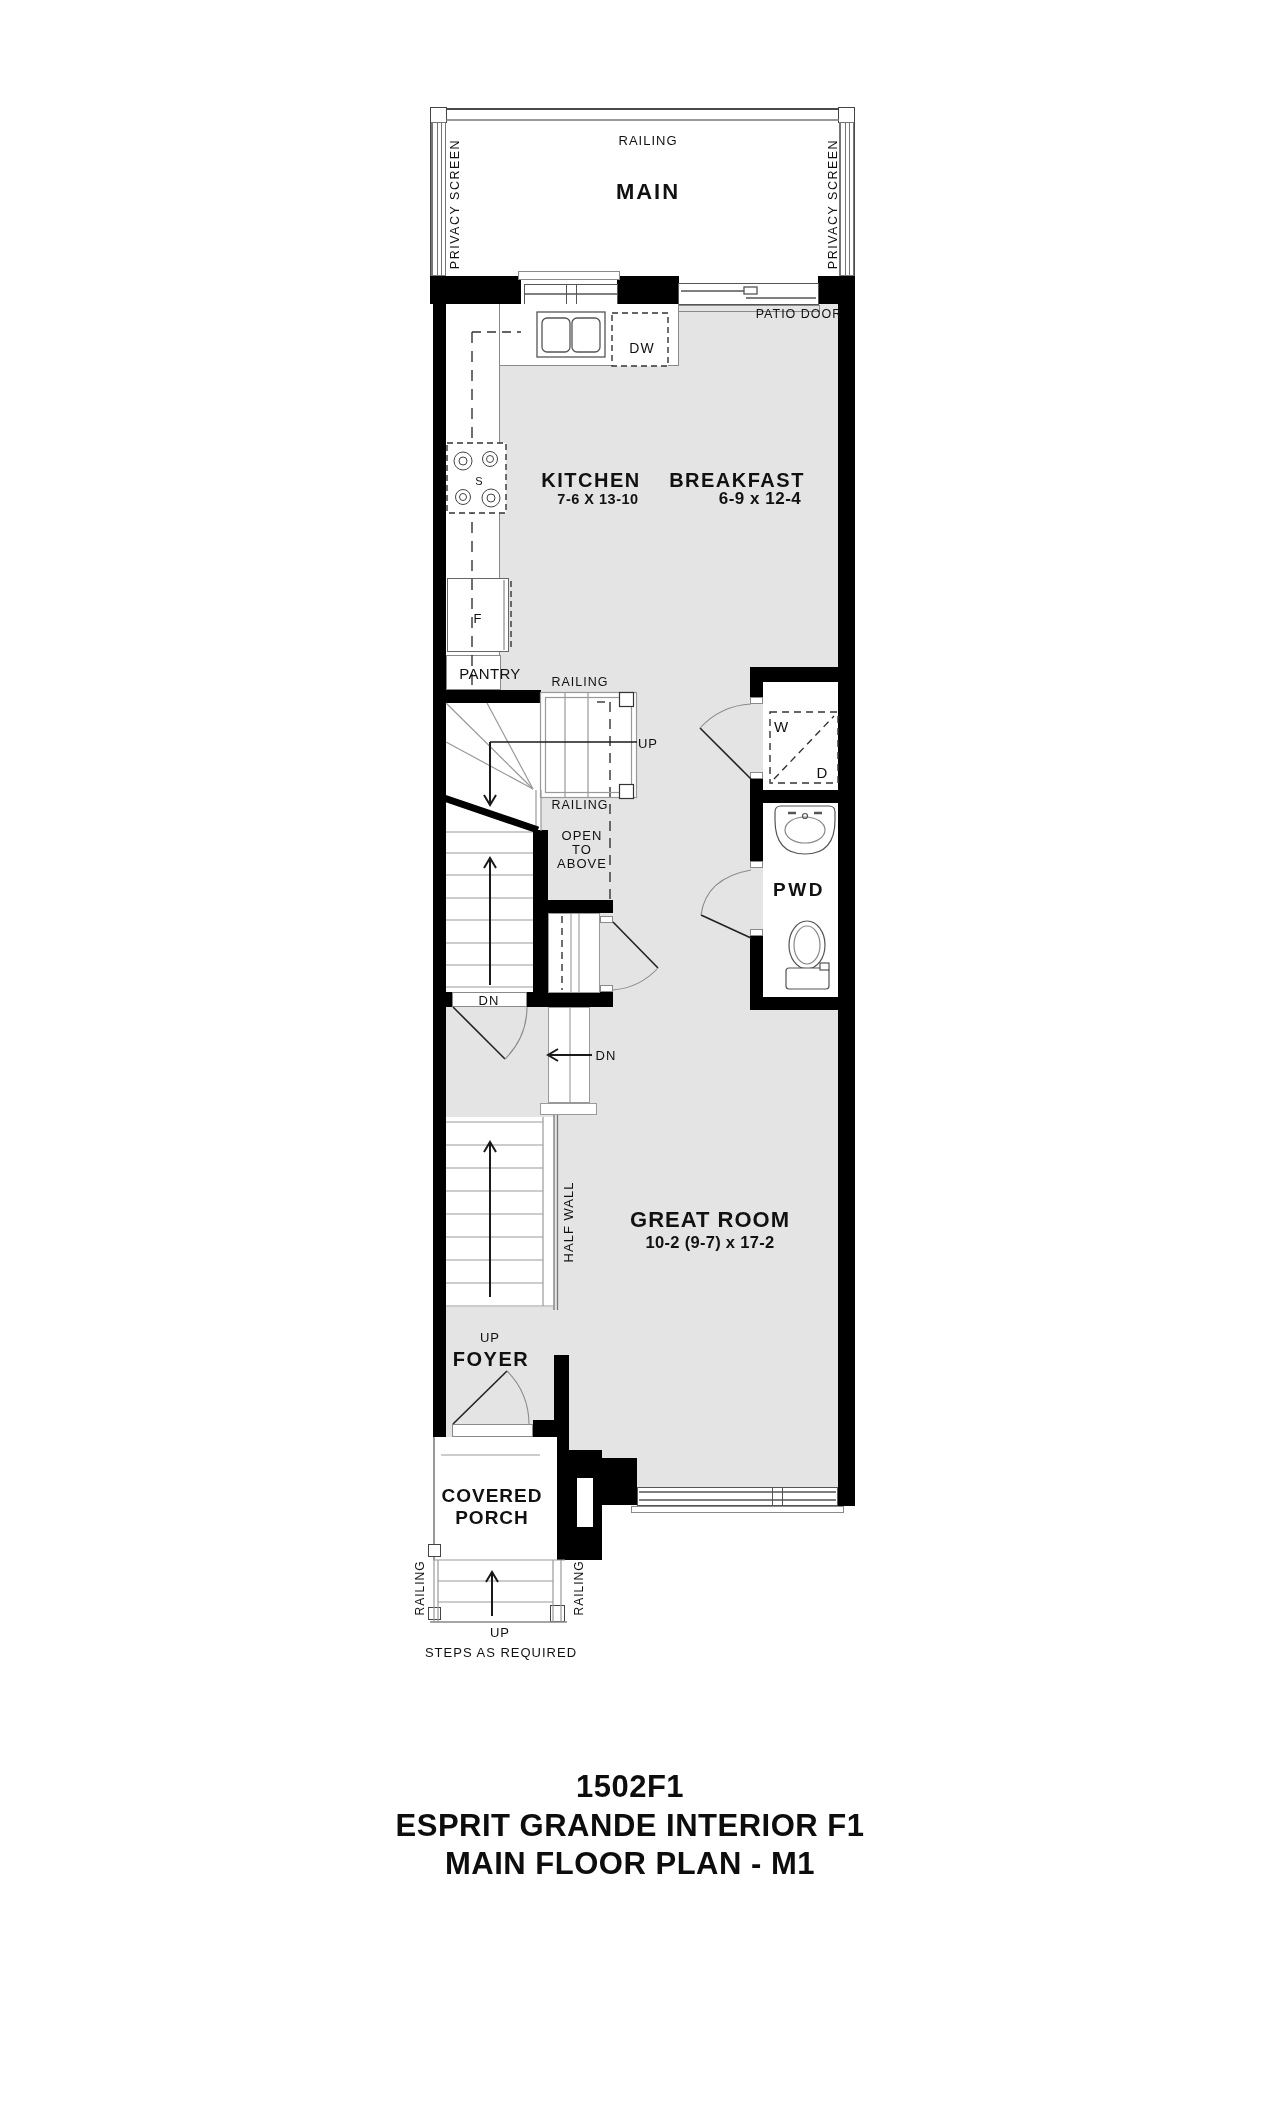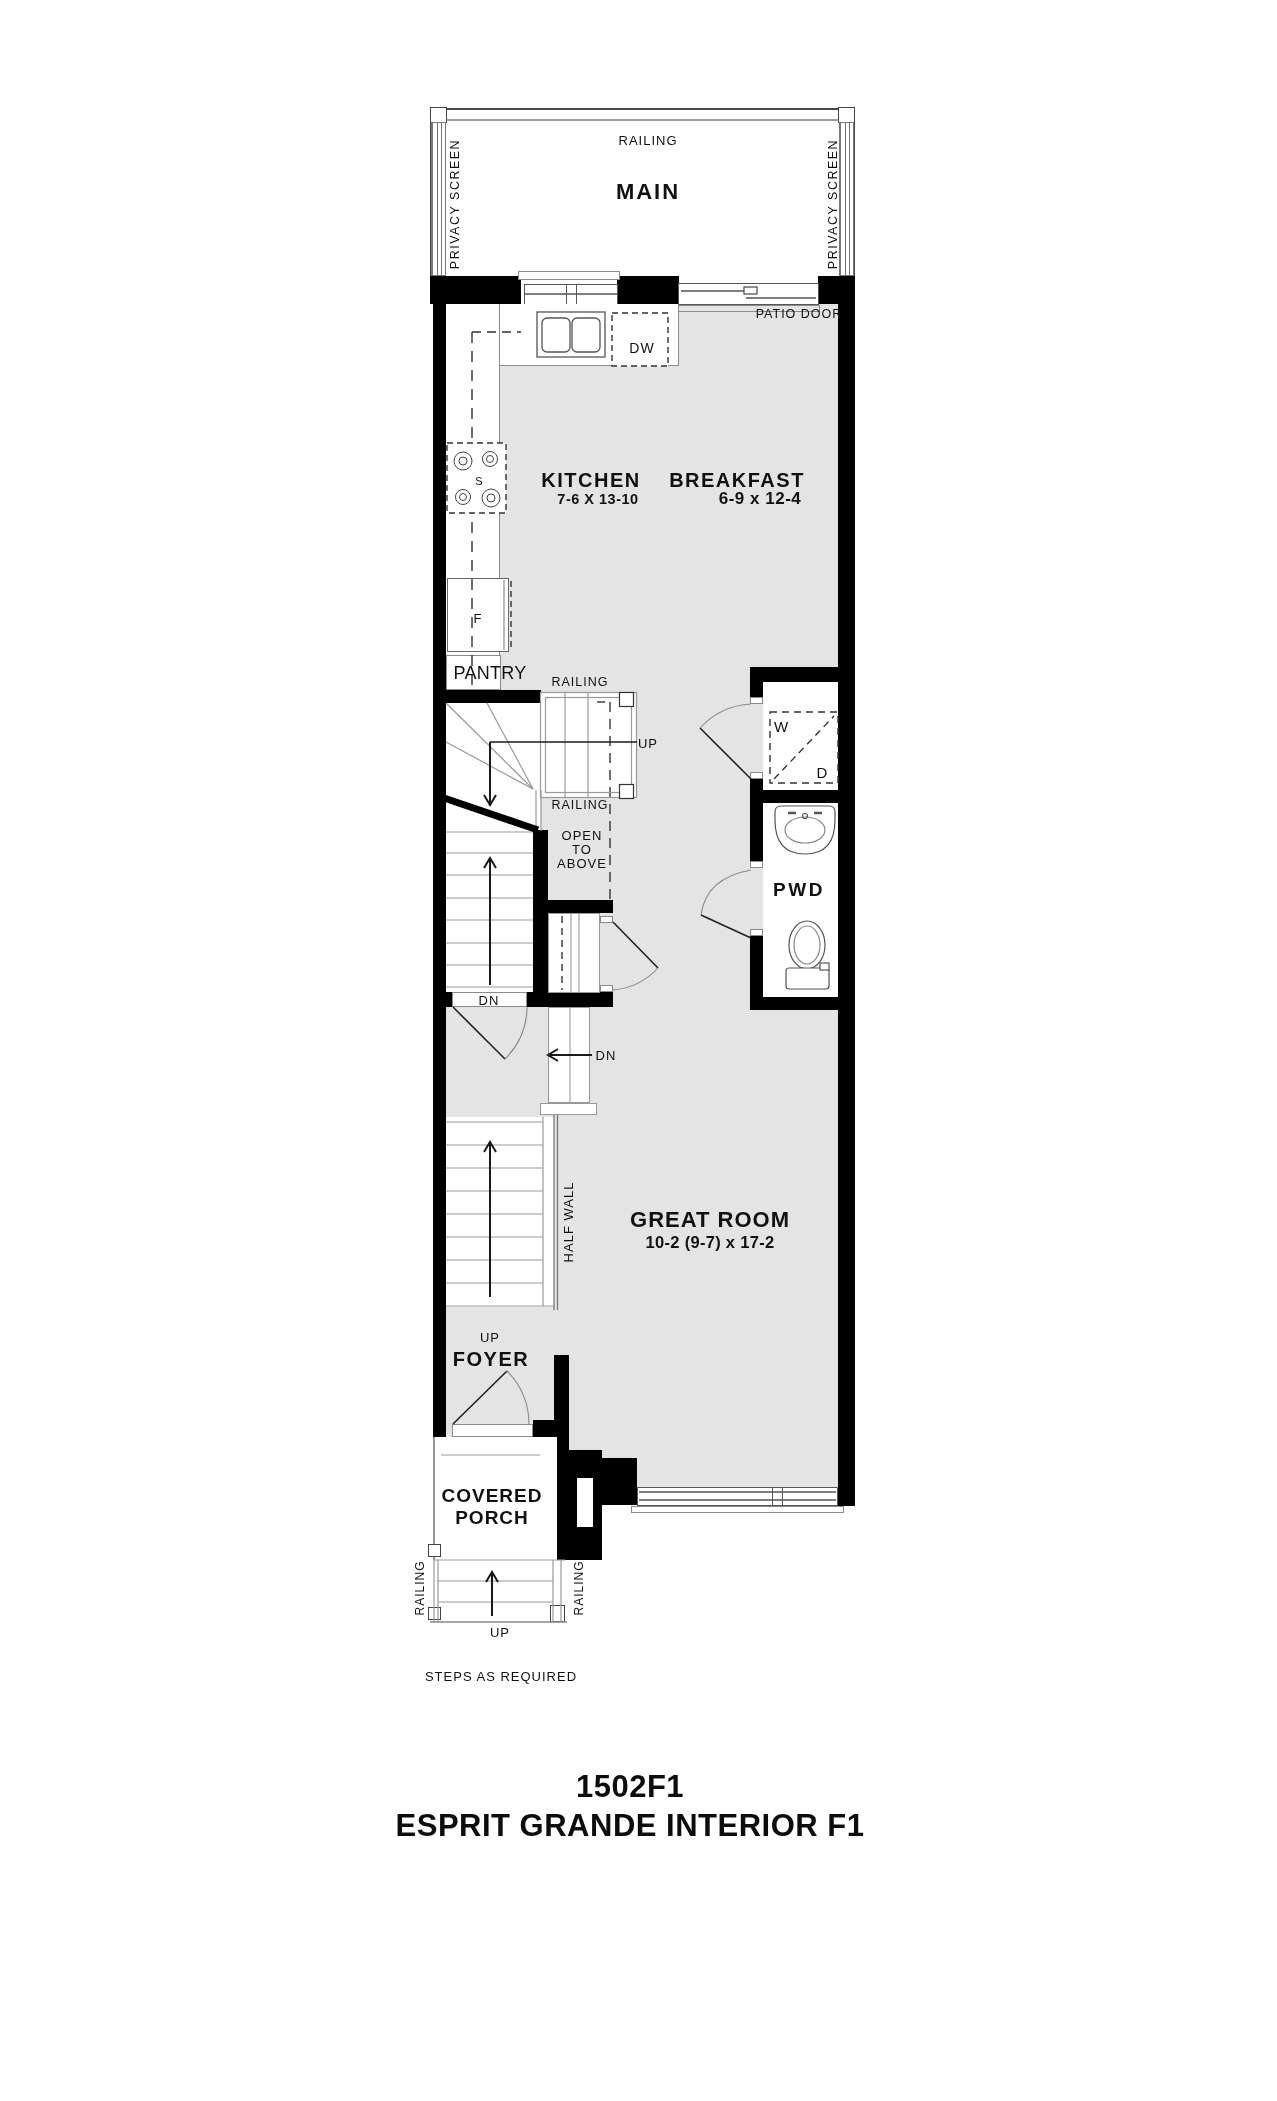--- a/index.html
+++ b/index.html
@@ -277,21 +277,21 @@
   <div class="vlbl" style="left:833px;top:204px;">PRIVACY SCREEN</div>
   <div class="lbl" style="left:751px;top:314px;font-size:12.5px;margin-left:48px;">PATIO DOOR</div>
 
   <div class="lbl" style="left:642px;top:348px;font-size:14px;">DW</div>
   <div class="lbl b" style="left:591px;top:480px;font-size:20px;letter-spacing:1.5px;">KITCHEN</div>
   <div class="lbl" style="left:598px;top:499px;font-size:14.5px;font-weight:600;letter-spacing:0.5px;text-align:center;">7-6 X 13-10</div>
   <div class="lbl b" style="left:737px;top:480px;font-size:20px;letter-spacing:1.5px;">BREAKFAST</div>
   <div class="lbl" style="left:760px;top:499px;font-size:17px;font-weight:600;letter-spacing:0.5px;">6-9 x 12-4</div>
   <div class="lbl" style="left:479px;top:481px;font-size:11px;letter-spacing:0;">S</div>
   <div class="lbl" style="left:478px;top:618px;font-size:13px;">F</div>
-  <div class="lbl" style="left:474px;top:673px;font-size:18px;letter-spacing:0.3px;padding-left:32px;">PANTRY</div>
+  <div class="lbl" style="left:474px;top:673px;font-size:15px;letter-spacing:0.3px;padding-left:32px;">PANTRY</div>
 
   <div class="lbl" style="left:580px;top:682px;font-size:12.5px;">RAILING</div>
   <div class="lbl" style="left:648px;top:743px;font-size:13px;">UP</div>
   <div class="lbl" style="left:580px;top:805px;font-size:12.5px;">RAILING</div>
   <div class="lbl" style="left:582px;top:835px;font-size:13px;">OPEN</div>
   <div class="lbl" style="left:582px;top:849px;font-size:13px;">TO</div>
   <div class="lbl" style="left:582px;top:863px;font-size:13px;">ABOVE</div>
   <div class="lbl" style="left:489px;top:1000px;font-size:13px;">DN</div>
   <div class="lbl" style="left:606px;top:1055px;font-size:13px;">DN</div>
   <div class="vlbl" style="left:568px;top:1222px;font-size:13px;letter-spacing:1px;">HALF WALL</div>
@@ -303,20 +303,21 @@
   <div class="lbl b" style="left:710px;top:1220px;font-size:22px;letter-spacing:1px;">GREAT ROOM</div>
   <div class="lbl" style="left:710px;top:1242px;font-size:16.5px;font-weight:600;letter-spacing:0.3px;">10-2 (9-7) x 17-2</div>
 
   <div class="lbl" style="left:490px;top:1337px;font-size:13px;">UP</div>
   <div class="lbl b" style="left:491px;top:1359px;font-size:20px;letter-spacing:1.5px;">FOYER</div>
   <div class="lbl b" style="left:492px;top:1496px;font-size:19px;letter-spacing:1px;">COVERED</div>
   <div class="lbl b" style="left:492px;top:1518px;font-size:19px;letter-spacing:1px;">PORCH</div>
   <div class="vlbl" style="left:420px;top:1588px;font-size:12px;letter-spacing:1px;">RAILING</div>
   <div class="vlbl" style="left:579px;top:1588px;font-size:12px;letter-spacing:1px;">RAILING</div>
   <div class="lbl" style="left:500px;top:1632px;font-size:13px;">UP</div>
-  <div class="lbl" style="left:501px;top:1652px;font-size:13px;margin-top:24px;">STEPS AS REQUIRED</div>
+  <div class="lbl" style="left:501px;top:1652px;font-size:13px;">STEPS AS REQUIRED</div>
 
   <div class="title">
     <div>1502F1</div>
     <div>ESPRIT GRANDE INTERIOR F1</div>
+    <div>MAIN FLOOR PLAN - M1</div>
   </div>
 
 </div>
 
 </body></html>

